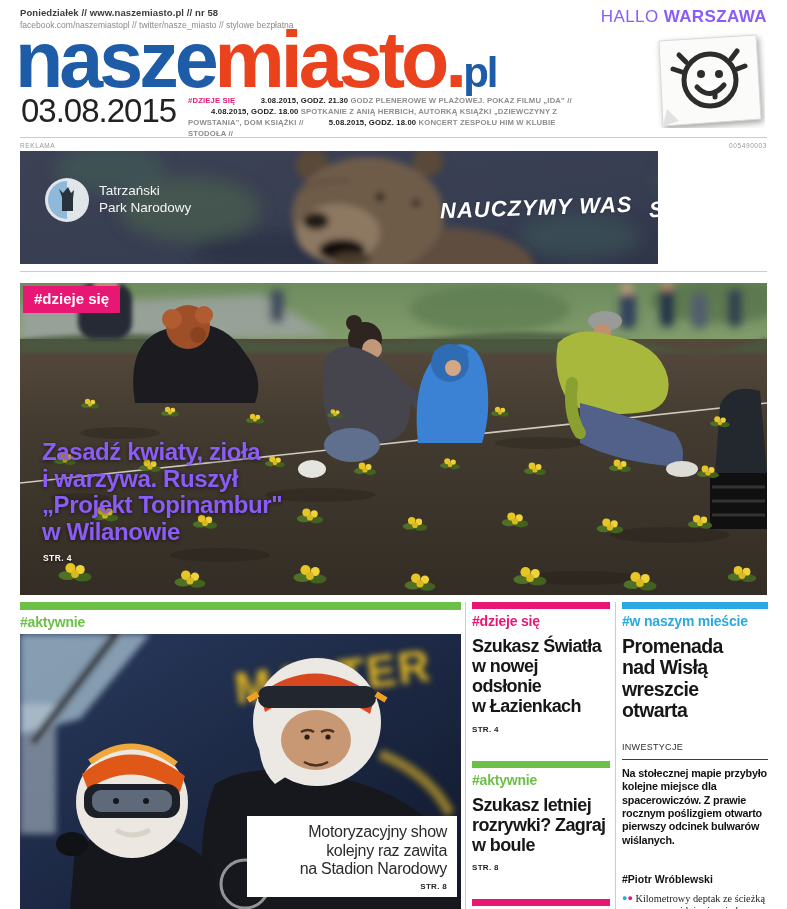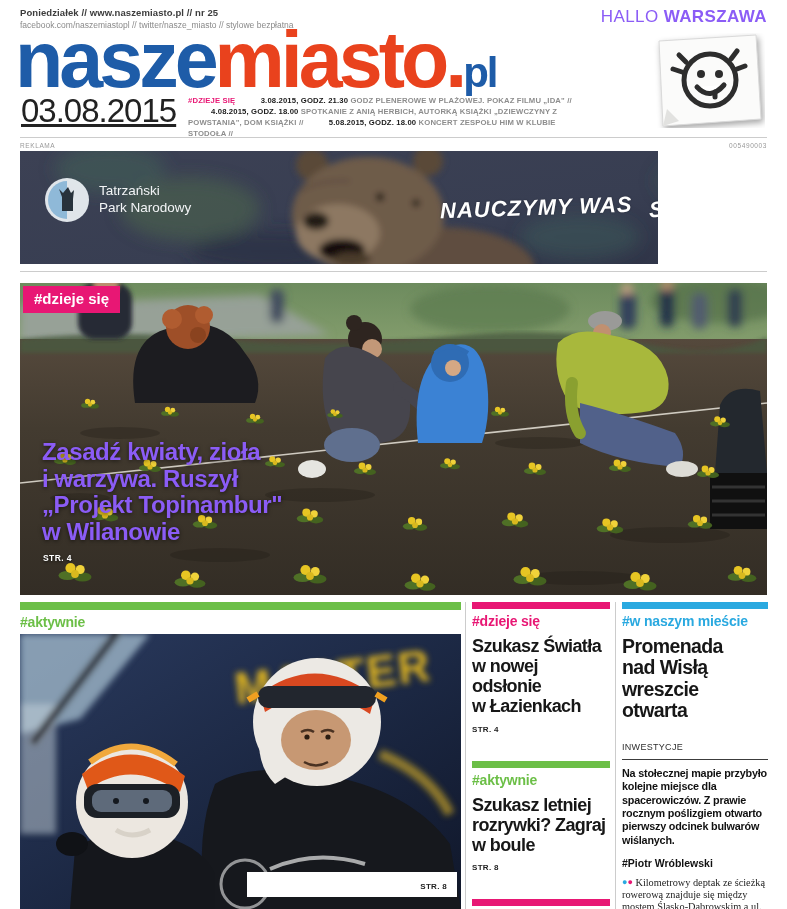--- a/index.html
+++ b/index.html
@@ -13,21 +13,21 @@
   .edition .light{font-weight:400;}
   .edition .bold{font-weight:bold;}
   
   .logo{position:absolute;top:20px;left:15px;font-size:79px;font-weight:bold;letter-spacing:-4px;line-height:1;}
   .logo .p1{color:#1e5ca8;}
   .logo .p2{color:#e9421d;}
   .logo .p3{color:#1e5ca8;font-size:42px;letter-spacing:-2px;}
   
   .sticky{position:absolute;top:33px;left:653px;width:112px;height:95px;}
   
-  .date{position:absolute;top:92px;left:21px;font-size:33px;letter-spacing:-1px;color:#222;font-weight:400;text-decoration:underline;}
+  .date{position:absolute;top:92px;left:21px;font-size:33px;letter-spacing:-1px;color:#222;font-weight:400;}
   .events{position:absolute;top:95px;left:188px;width:384px;margin:0;font-size:7.7px;font-weight:bold;
           line-height:1.45;letter-spacing:.15px;color:#8d8d8d;}
   .events .ev-tag{color:#e81774;}
   .events .ev-when{color:#1a1a1a;margin-left:23px;}
   .events .ev-what{font-weight:600;color:#8d8d8d;}
   .rule{position:absolute;left:20px;right:20px;height:1px;background:#ccc;}
   .rule1{top:137px;} .rule2{top:271px;}
   .ad-row{position:absolute;top:142px;left:20px;right:20px;display:flex;justify-content:space-between;
           font-size:6.5px;color:#999;letter-spacing:.6px;}
   
@@ -66,33 +66,33 @@
   .teaser{margin-bottom:27px;}
   .t-title{font-size:18px;font-weight:bold;line-height:1.12;letter-spacing:-.6px;margin-top:7px;
            color:#171717;white-space:pre-line;}
   .t-str{font-size:8px;font-weight:bold;margin-top:8px;letter-spacing:.3px;color:#222;}
   .col-right{position:absolute;left:622px;top:602px;width:146px;height:307px;overflow:hidden;}
   .a-title{font-size:19.5px;font-weight:bold;line-height:1.1;letter-spacing:-.6px;margin-top:7px;
            color:#171717;white-space:pre-line;}
   .a-kicker{font-size:9px;color:#2e2e2e;letter-spacing:.3px;margin-top:20px;}
   .a-rule{border:none;border-top:1px solid #3c3c3c;margin:7px 0 0;}
   .a-lead{font-size:10.8px;font-weight:bold;line-height:1.24;letter-spacing:-.2px;margin-top:7px;color:#111;}
-  .a-author{font-size:10.5px;font-weight:bold;margin-top:10px;color:#111;}
+  .a-author{font-size:10.5px;font-weight:bold;margin-top:26px;color:#111;}
   .a-body{font-family:"Liberation Serif",serif;font-size:10.3px;line-height:1.15;margin-top:8px;color:#1c1c1c;}
   .dot{font-size:9px;vertical-align:1px;}
   .dot.b{color:#2aa9e0;} .dot.p{color:#e81774;}
 </style>
 </head>
 <body>
 
 <div class="page">
 
   <div class="topbar">
     <div>
-      <div class="tb-l1">Poniedziałek  //  www.naszemiasto.pl  //  nr 25</div>
+      <div class="tb-l1">Poniedziałek  //  www.naszemiasto.pl  //  nr 58</div>
       <div class="tb-l2">facebook.com/naszemiastopl  //  twitter/nasze_miasto  //  stylowe bezpłatna</div>
     </div>
     <div class="edition"><span class="light">HALLO </span><span class="bold">WARSZAWA</span></div>
   </div>
 
   <div class="logo"><span class="p1">nasze</span><span class="p2">miasto.</span><span class="p3">pl</span></div>
 
   <div class="sticky">
     <svg width="112" height="95" viewBox="0 0 112 95">
       <polygon points="6,8 103,2 108,86 10,93" fill="#fbfbfa" stroke="#d9d9d9" stroke-width="1" style="filter:drop-shadow(2px 3px 3px rgba(0,0,0,.35))"></polygon>
@@ -376,20 +376,23 @@
         <path d="M70,128 Q112,96 156,130" stroke="#f0a83c" stroke-width="6" fill="none"></path>
         <rect x="64" y="150" width="96" height="34" rx="13" fill="#1c2026"></rect>
         <rect x="72" y="156" width="80" height="22" rx="9" fill="#5e6a7a"></rect>
         <circle cx="96" cy="167" r="3" fill="#14181e"></circle>
           <circle cx="126" cy="167" r="3" fill="#14181e"></circle>
         <path d="M96,196 q16,10 34,0" stroke="#d8d2c8" stroke-width="5" fill="none"></path>
         <ellipse cx="52" cy="210" rx="16" ry="12" fill="#101216"></ellipse>
         <circle cx="225" cy="250" r="24" fill="none" stroke="#e8e8e8" stroke-width="3" opacity=".6"></circle>
       </svg>
       <div class="caption">
+        <div class="cap-text">Motoryzacyjny show
+kolejny raz zawita
+na Stadion Narodowy</div>
         <div class="cap-str">STR. 8</div>
       </div>
     </div>
   </div>
 
   <div class="col-mid">
     <div class="teaser">
       <div class="bar pink"></div>
       <div class="tagline pinkt">#dzieje się</div>
       <div class="t-title">Szukasz Światła

